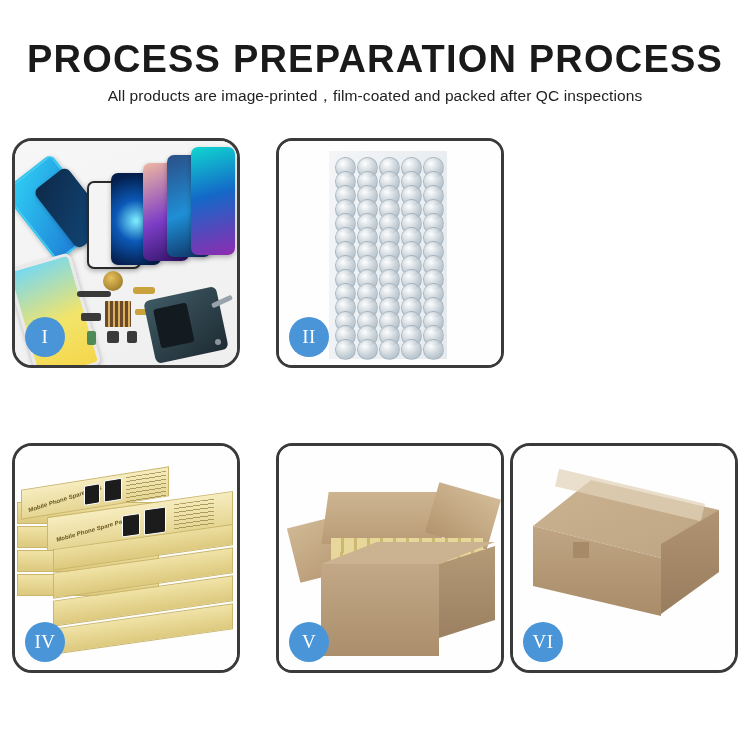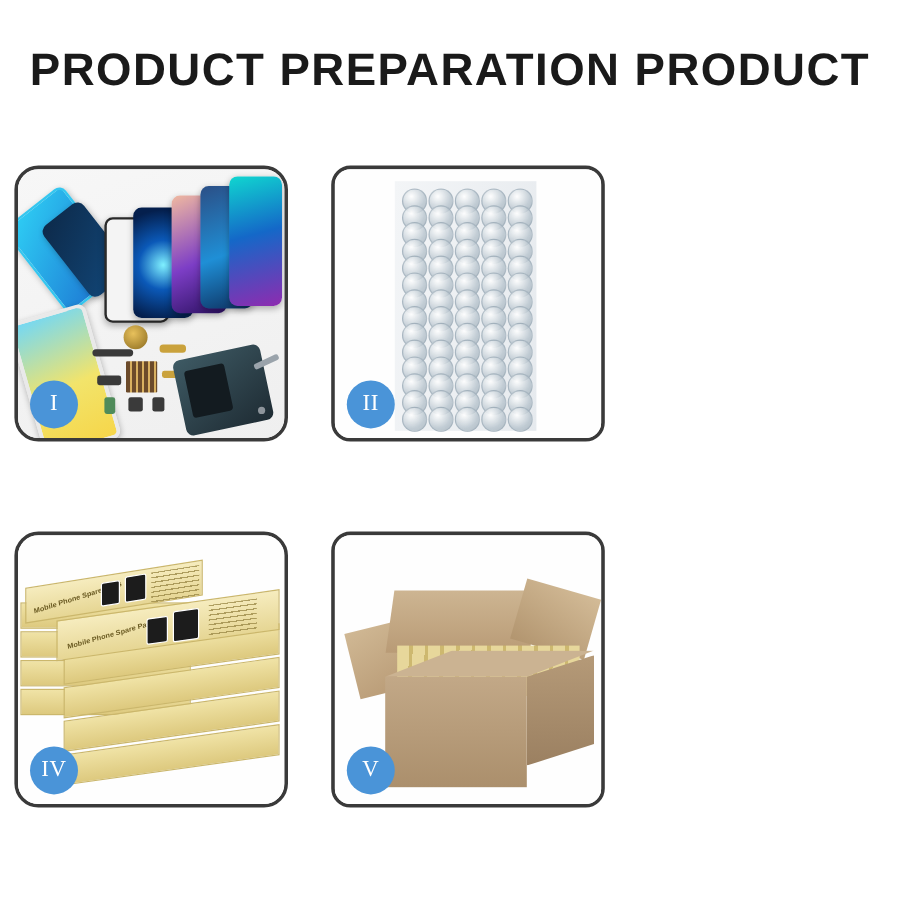--- a/index.html
+++ b/index.html
@@ -135,21 +135,22 @@
         clip-path:polygon(0 34px,58px 0,58px 62px,0 104px);}
   .tape{position:absolute;left:42px;top:40px;width:150px;height:18px;
         background:rgba(226,211,186,.72);transform:rotate(13.5deg);}
   .c6seam{position:absolute;left:60px;top:96px;width:16px;height:16px;background:#a78a68;}
 </style>
 </head>
 <body>
 
 <div class="page">
 
-  <div class="title">PRODUCT PREPARATION PRODUCT</div>
+  <div class="title">PROCESS PREPARATION PROCESS</div>
+  <div class="subtitle">All products are image-printed，film-coated and packed after QC inspections</div>
 
   <div class="grid">
 
     <div class="panel p-c0 p-r0">
       <div class="stage">
         <div class="p1bg"></div>
         <div class="ph ph-a"></div>
         <div class="ph ph-b"></div>
         <div class="ph ph-c"></div>
         <div class="ph ph-d"></div>
@@ -290,15 +291,26 @@
         <div class="c5flapB"></div>
         <div class="c5flapR"></div>
         <div class="c5fill"></div>
         <div class="c5top"></div>
         <div class="c5side"></div>
         <div class="c5front"></div>
         <div class="badge">V</div>
       </div>
     </div>
 
+    <div class="panel p-c2 p-r1">
+      <div class="stage">
+        <div class="p6bg"></div>
+        <div class="c6top"></div>
+        <div class="tape"></div>
+        <div class="c6side"></div>
+        <div class="c6front"></div>
+        <div class="c6seam"></div>
+        <div class="badge">VI</div>
+      </div>
+    </div>
 
   </div>
 </div>
 
 </body></html>

